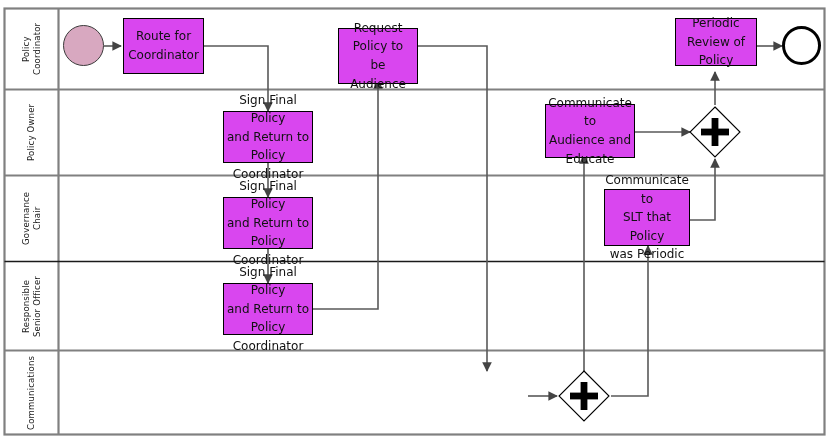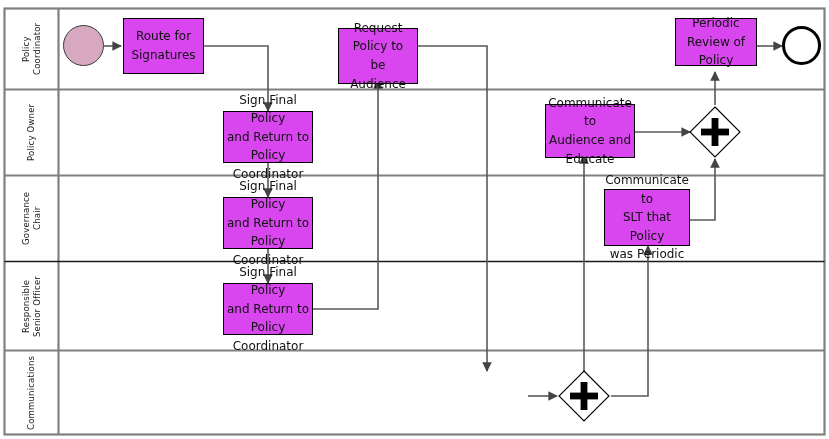--- a/index.html
+++ b/index.html
@@ -98,21 +98,21 @@
 
   <div class="evt" style="left:63px;top:25px;width:41px;height:41px;
               background:#d8a8c0;border:1.2px solid #3b3b3b;"></div>
 
   <div class="evt" style="left:782px;top:26px;width:39px;height:39px;
               background:#ffffff;border:3px solid #000000;"></div>
 
   <div class="task" style="left:123px;top:18px;width:81px;height:56px;">
     <div>
       <span>Route for</span>
-      <span>Signatures</span>
+      <span>Coordinator</span>
     </div>
   </div>
 
   <div class="task" style="left:338px;top:28px;width:80px;height:56px;">
     <div>
       <span>Request Policy to</span>
       <span>be Audience</span>
     </div>
   </div>
 

